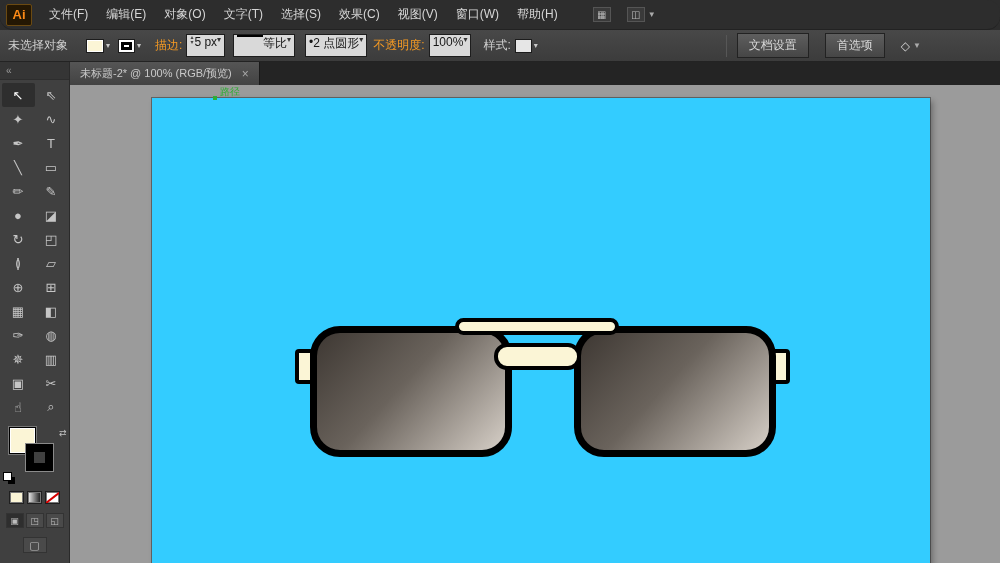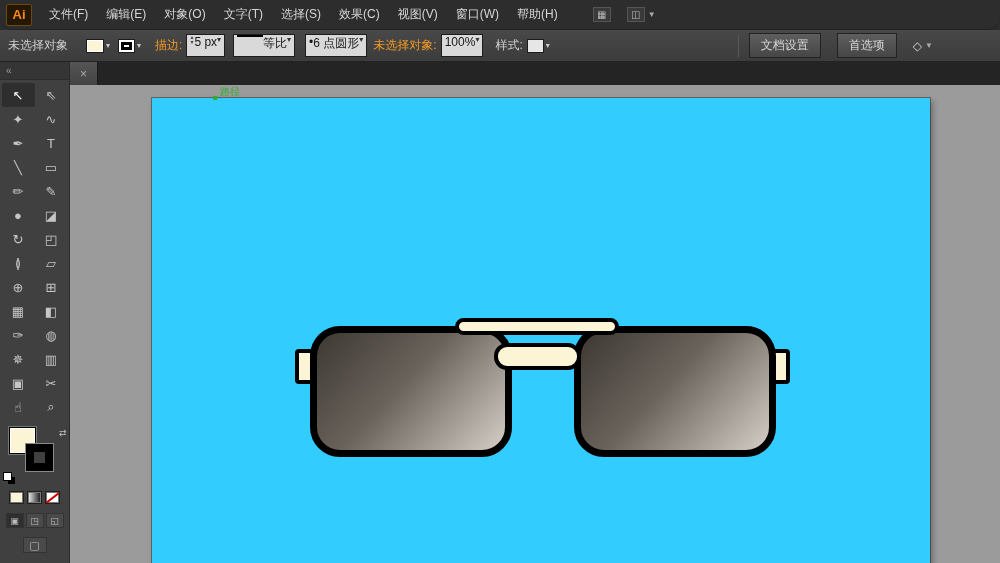--- a/index.html
+++ b/index.html
@@ -155,25 +155,25 @@
     </div>
 
     <div class="field" style="margin-left:8px;">
       <span class="line-sample"></span>
       <span>等比</span>
       <span class="dd">▾</span>
     </div>
 
     <div class="field" style="margin-left:10px;">
       <span>•</span>
-      <span>6 点圆形</span>
-      <span class="dd">▾</span>
-    </div>
-
-    <span class="orange-link">未选择对象:</span>
+      <span>2 点圆形</span>
+      <span class="dd">▾</span>
+    </div>
+
+    <span class="orange-link">不透明度:</span>
     <div class="field">
       <span>100%</span>
       <span class="dd">▾</span>
     </div>
 
     <span style="margin-left:12px; margin-right:4px;">样式:</span>
     <div class="swatch-wrap">
       <span class="stroke-swatch" style="background:#e6e6e6; box-shadow:none;"></span>
       <span class="dd">▾</span>
     </div>
@@ -185,20 +185,21 @@
     <button class="bar-btn">首选项</button>
 
     <div class="mb-icon">
       <span>◇</span>
       <span class="dd">▼</span>
     </div>
   </div>
 
   <div class="tabbar">
     <div class="tab">
+      <span>未标题-2* @ 100% (RGB/预览)</span>
       <span class="tab-close">×</span>
     </div>
   </div>
 
   <div class="toolpanel">
     <div class="toolpanel-header">
       <span>«</span>
     </div>
     <div class="tools-grid">
       <div class="tool active">

